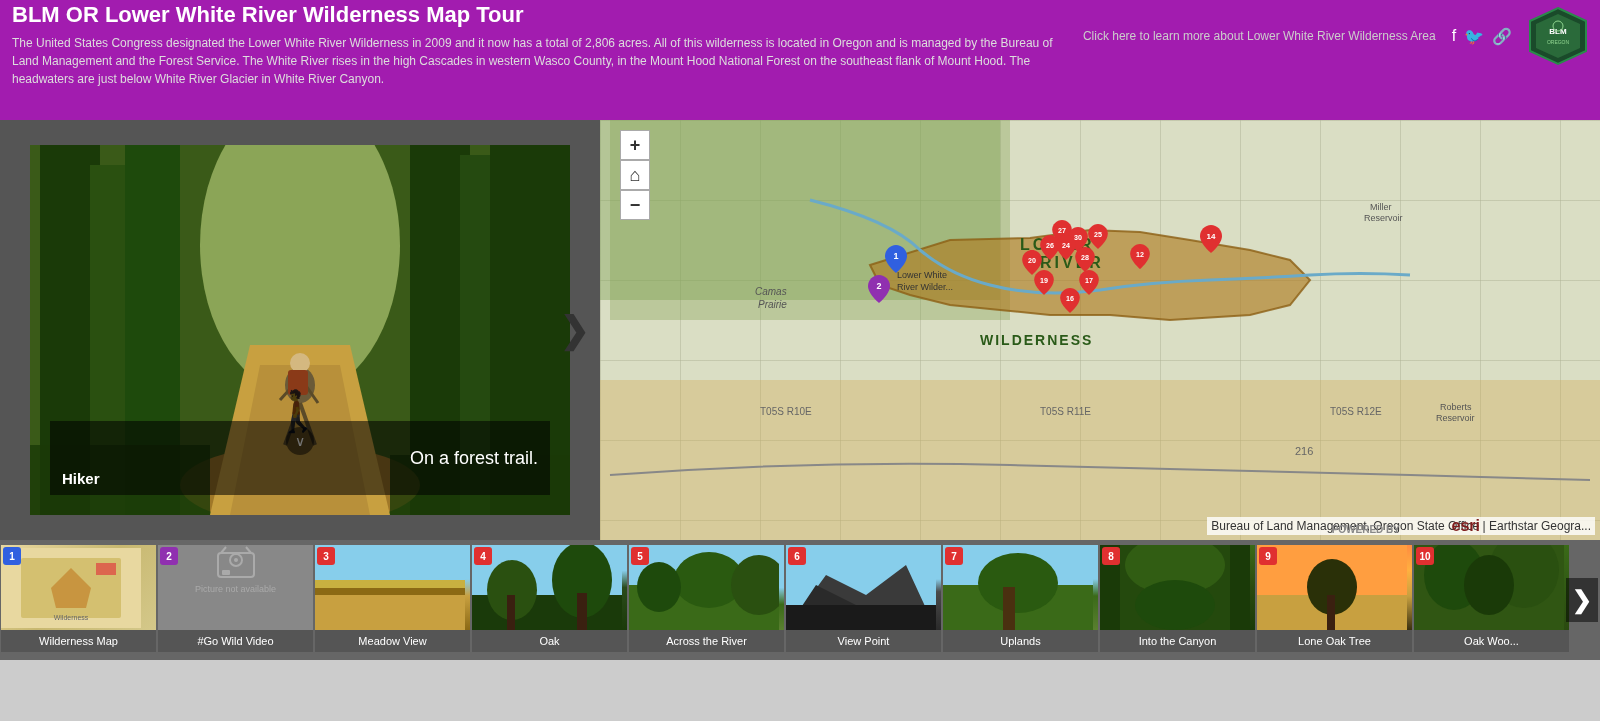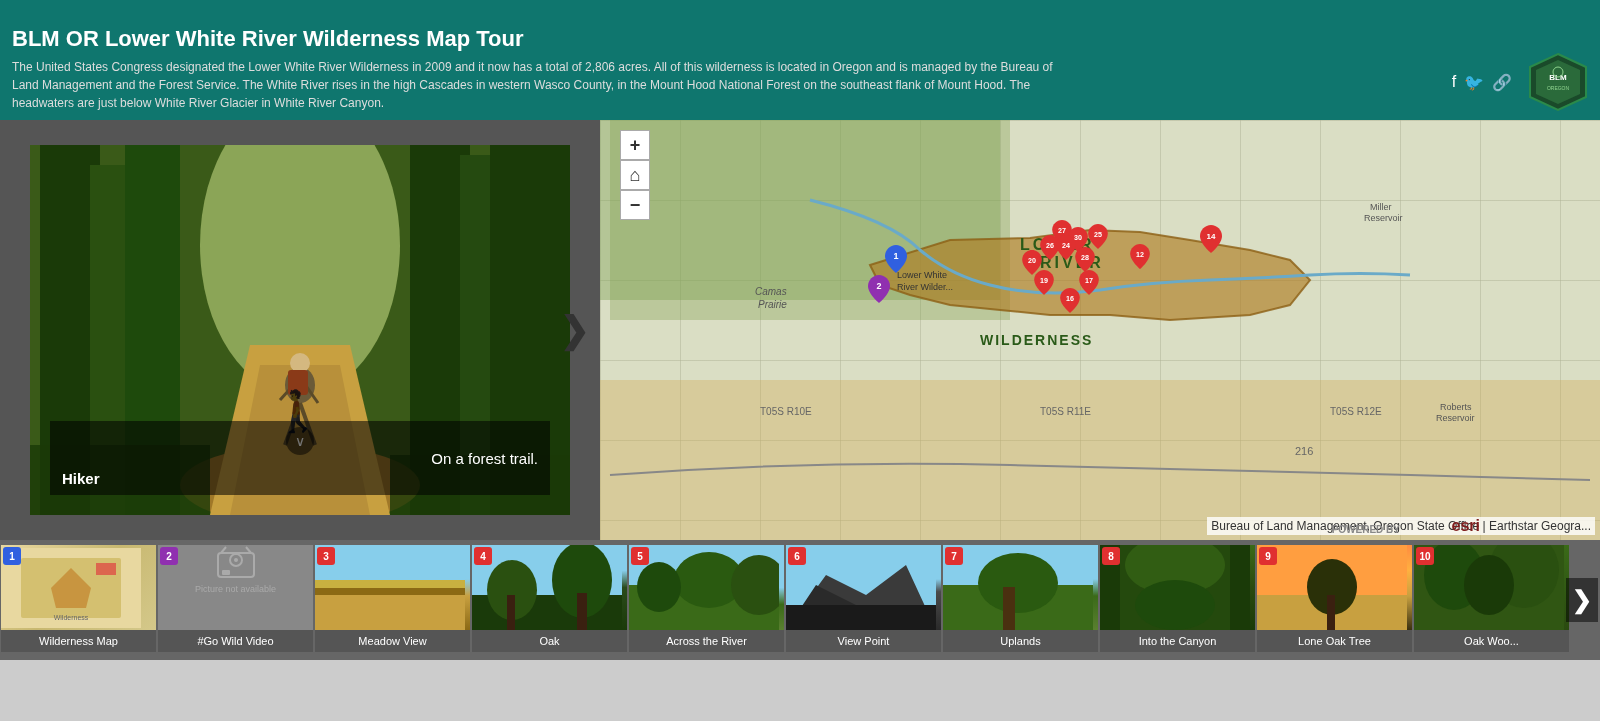--- a/index.html
+++ b/index.html
@@ -1,24 +1,24 @@
 <!DOCTYPE html>
 <html><head>
   <meta charset="utf-8">
   <style>
     * { margin: 0; padding: 0; box-sizing: border-box; }
     body { font-family: Arial, sans-serif; background: #ccc; width: 1600px; height: 721px; overflow: hidden; }
 
     
     #header {
-      background: #0f766e;
-      color: #fff;
-      padding: 8px 12px;
-      display: flex;
-      align-items: flex-end;
+      background: #a21caf;
+      color: #fff;
+      padding: 2px 12px;
+      display: flex;
+      align-items: flex-start;
       justify-content: space-between;
       min-height: 120px;
     }
     #header-left { flex: 1; }
     #app-title {
       font-size: 22px;
       font-weight: bold;
       color: #fff;
       margin-bottom: 6px;
     }
@@ -108,21 +108,21 @@
       right: 20px;
       background: rgba(0,0,0,0.55);
       color: #fff;
       padding: 8px 12px;
       display: flex;
       justify-content: space-between;
       align-items: center;
       font-size: 14px;
     }
     #photo-title { font-weight: bold; font-size: 15px; margin-top: 41px; }
-    #photo-subtitle { font-size: 15px; }
+    #photo-subtitle { font-size: 18px; }
     #expand-btn {
       position: absolute;
       bottom: 60px;
       left: 50%;
       transform: translateX(-50%);
       background: rgba(0,0,0,0.5);
       color: #fff;
       border: none;
       border-radius: 50%;
       width: 28px;
@@ -299,20 +299,21 @@
   </style>
 </head>
 <body>
 
 <div id="header">
   <div id="header-left">
     <div id="app-title">BLM OR Lower White River Wilderness Map Tour</div>
     <div id="app-description">The United States Congress designated the Lower White River Wilderness in 2009 and it now has a total of 2,806 acres. All of this wilderness is located in Oregon and is managed by the Bureau of Land Management and the Forest Service. The White River rises in the high Cascades in western Wasco County, in the Mount Hood National Forest on the southeast flank of Mount Hood. The headwaters are just below White River Glacier in White River Canyon.</div>
   </div>
   <div id="header-right">
+    <a href="#" id="header-link" style="color:#ccc;font-size:12px;text-decoration:none;">Click here to learn more about Lower White River Wilderness Area</a>
     <span class="social-icon" style="margin-left:8px;">f</span>
     <span class="social-icon">🐦</span>
     <span class="social-icon">🔗</span>
 
     <svg id="blm-logo" viewBox="0 0 60 60" xmlns="http://www.w3.org/2000/svg">
       <polygon points="30,2 58,15 58,45 30,58 2,45 2,15" fill="#1a4a2a" stroke="#2a8a4a" stroke-width="2"></polygon>
       <polygon points="30,8 52,18 52,42 30,52 8,42 8,18" fill="#2a6a3a"></polygon>
       <text x="30" y="28" text-anchor="middle" fill="#fff" font-size="8" font-weight="bold">BLM</text>
       <text x="30" y="38" text-anchor="middle" fill="#8fd48f" font-size="5">OREGON</text>
       <circle cx="30" cy="20" r="5" fill="none" stroke="#8fd48f" stroke-width="1"></circle>

